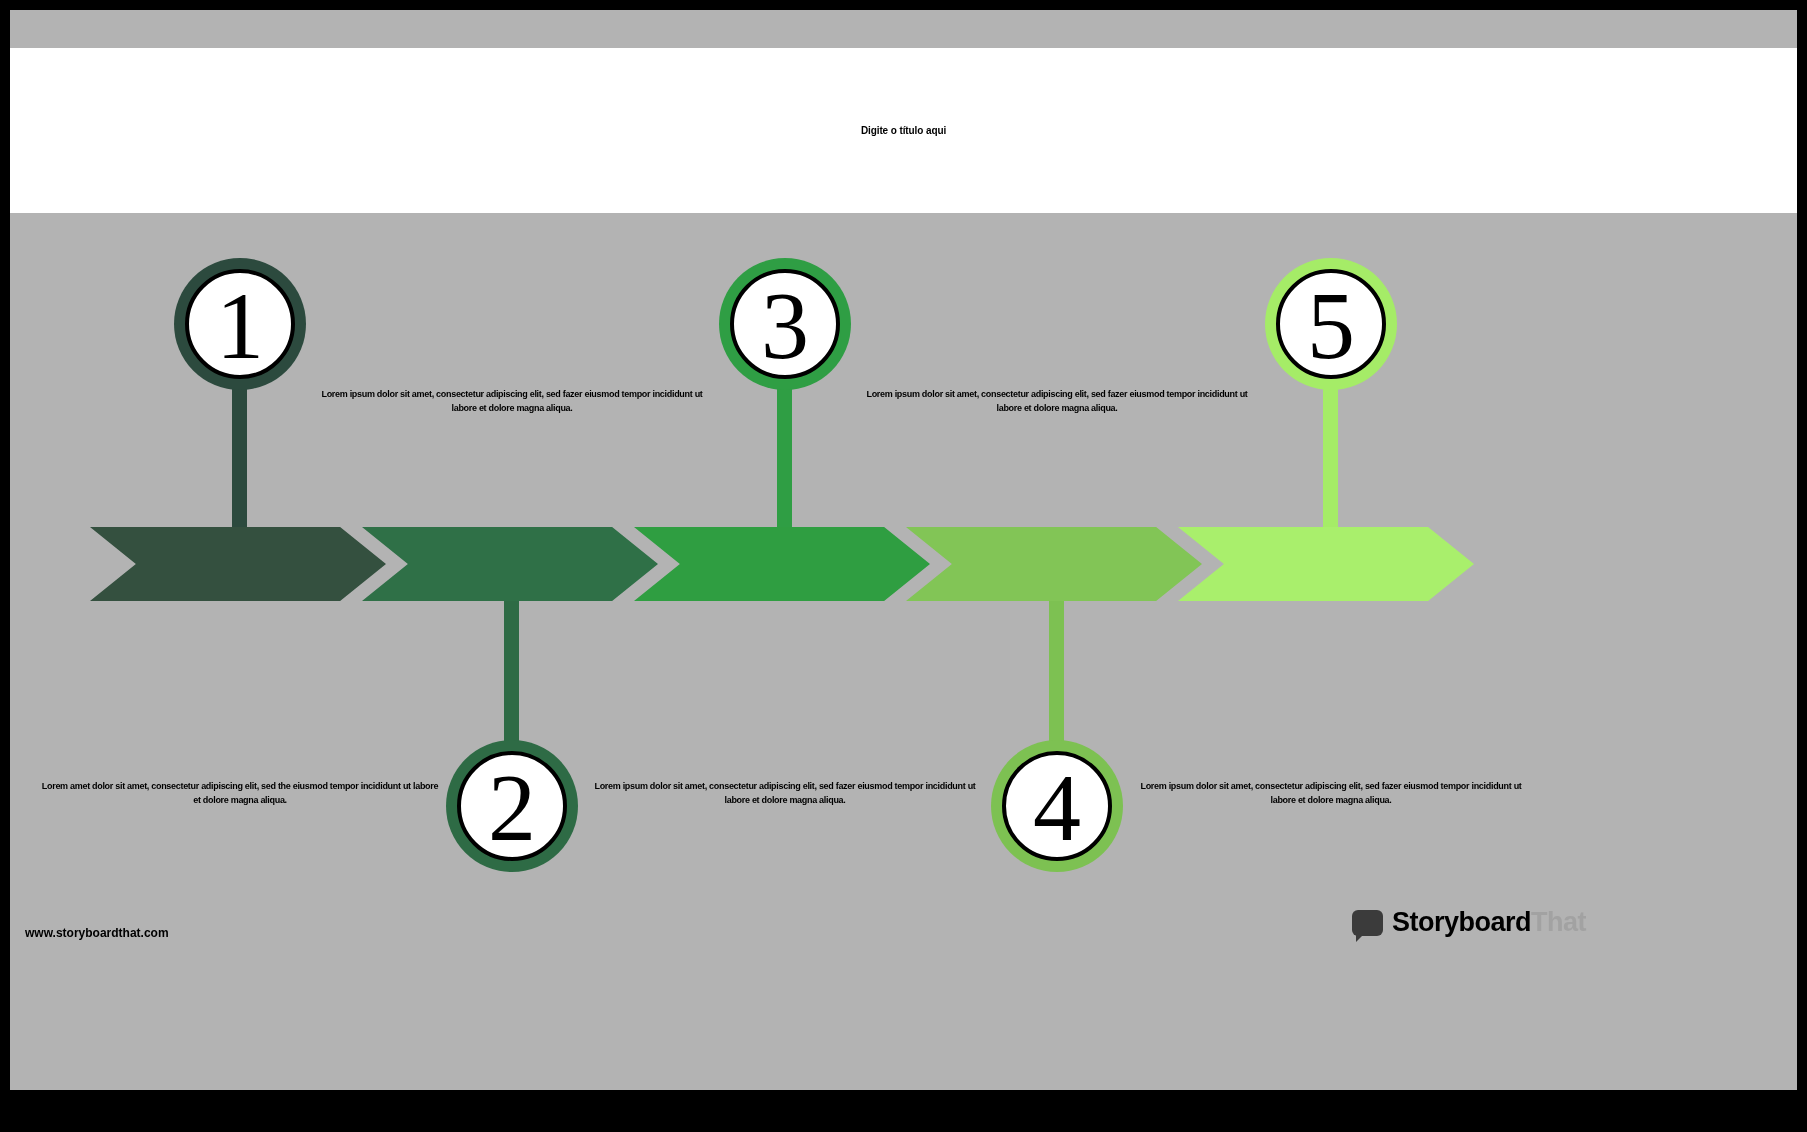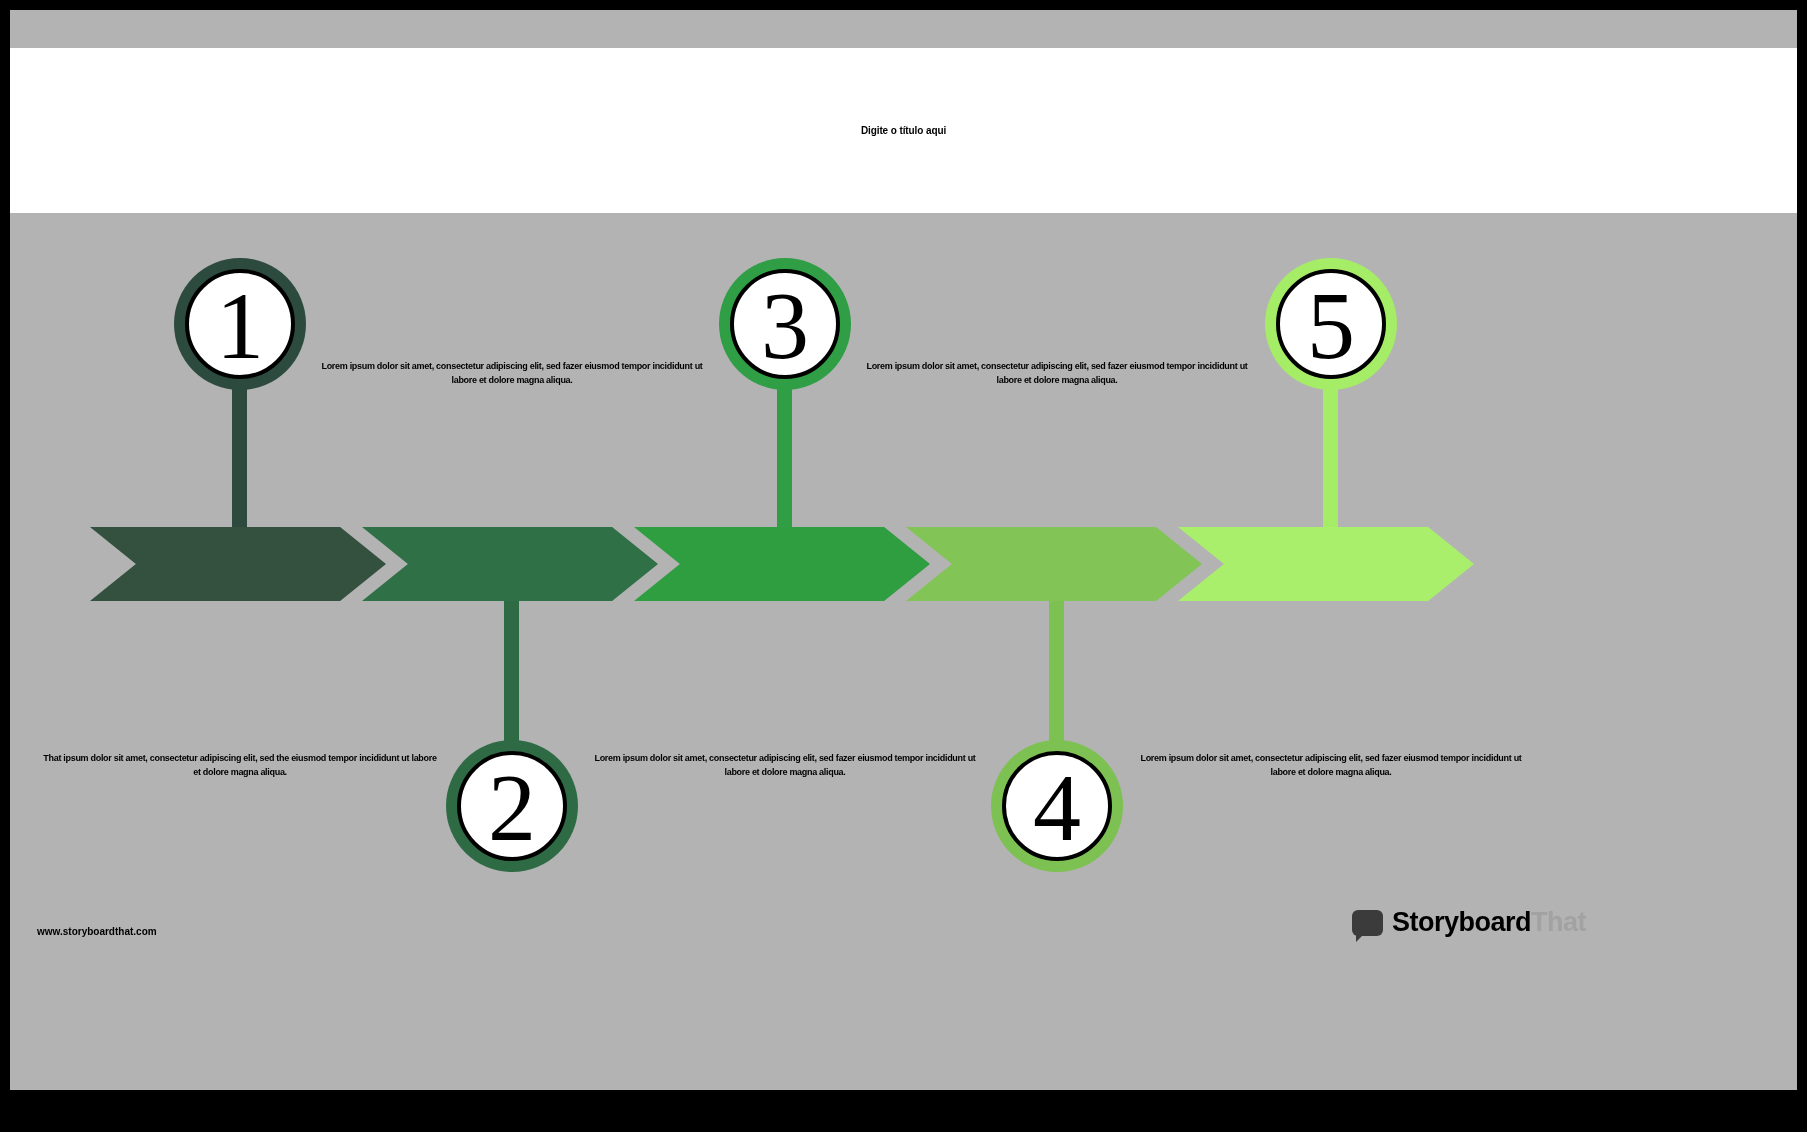--- a/index.html
+++ b/index.html
@@ -70,31 +70,32 @@
     font-size:96px; line-height:0.9; color:#000;
     transform:translateY(2px);
   }
 
   .desc {
     position:absolute; width:400px;
     text-align:center;
     font-size:9px; font-weight:bold; color:#000;
     letter-spacing:-0.3px; line-height:1.55;
     z-index:4;
+    margin-top:28px;
   }
   .d1 { left:30px;   top:742px; }
   .d2 { left:302px;  top:350px; }
   .d3 { left:575px;  top:742px; }
   .d4 { left:847px;  top:350px; }
   .d5 { left:1121px; top:742px; }
 
   
   .footer-url {
-    position:absolute; left:27px; top:916px;
-    font-size:10px; font-weight:bold; color:#000;
+    position:absolute; left:15px; top:916px;
+    font-size:12px; font-weight:bold; color:#000;
   }
   .logo {
     position:absolute; left:1342px; top:897px;
     display:flex; align-items:center; gap:9px;
   }
   .logo-icon {
     position:relative;
     width:31px; height:26px;
     background:#3b3b3b; border-radius:6px;
   }
@@ -118,21 +119,21 @@
   </div>
 
   <div class="step" style="--ring: #2c4a3e; --arrow: #34503f;">
     <div class="arrow a1"></div>
     <div class="stem st1"></div>
     <div class="circle c1">
       <div class="circle-inner">
         <span class="num">1</span>
       </div>
     </div>
-    <div class="desc d1">That ipsum dolor sit amet, consectetur adipiscing elit, sed the eiusmod tempor incididunt ut labore et dolore magna aliqua.</div>
+    <div class="desc d1">Lorem amet dolor sit amet, consectetur adipiscing elit, sed the eiusmod tempor incididunt ut labore et dolore magna aliqua.</div>
   </div>
 
   <div class="step" style="--ring: #2e6b45; --arrow: #2f7047;">
     <div class="arrow a2"></div>
     <div class="stem st2"></div>
     <div class="circle c2">
       <div class="circle-inner">
         <span class="num">2</span>
       </div>
     </div>

